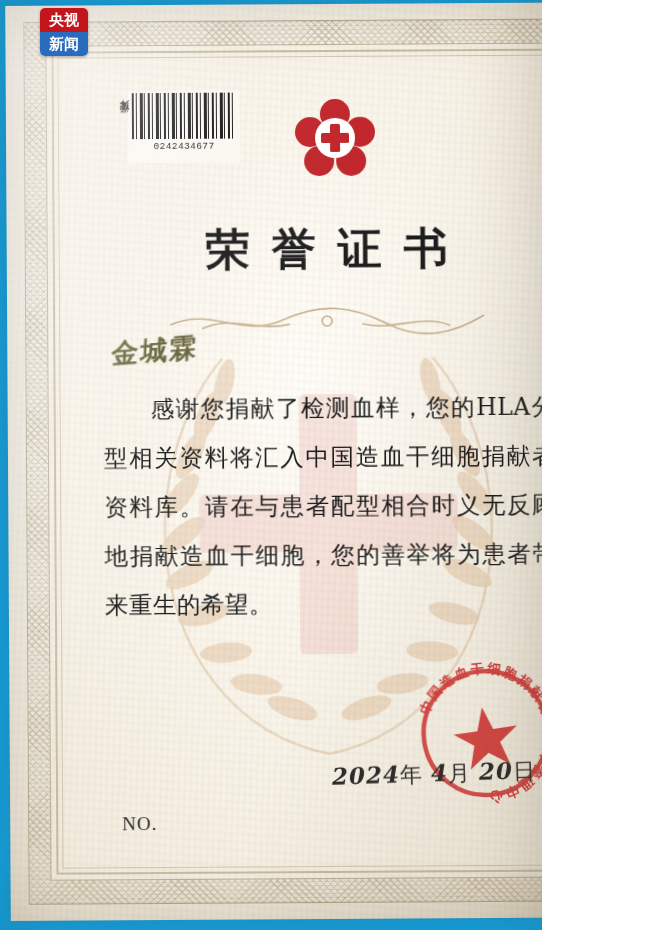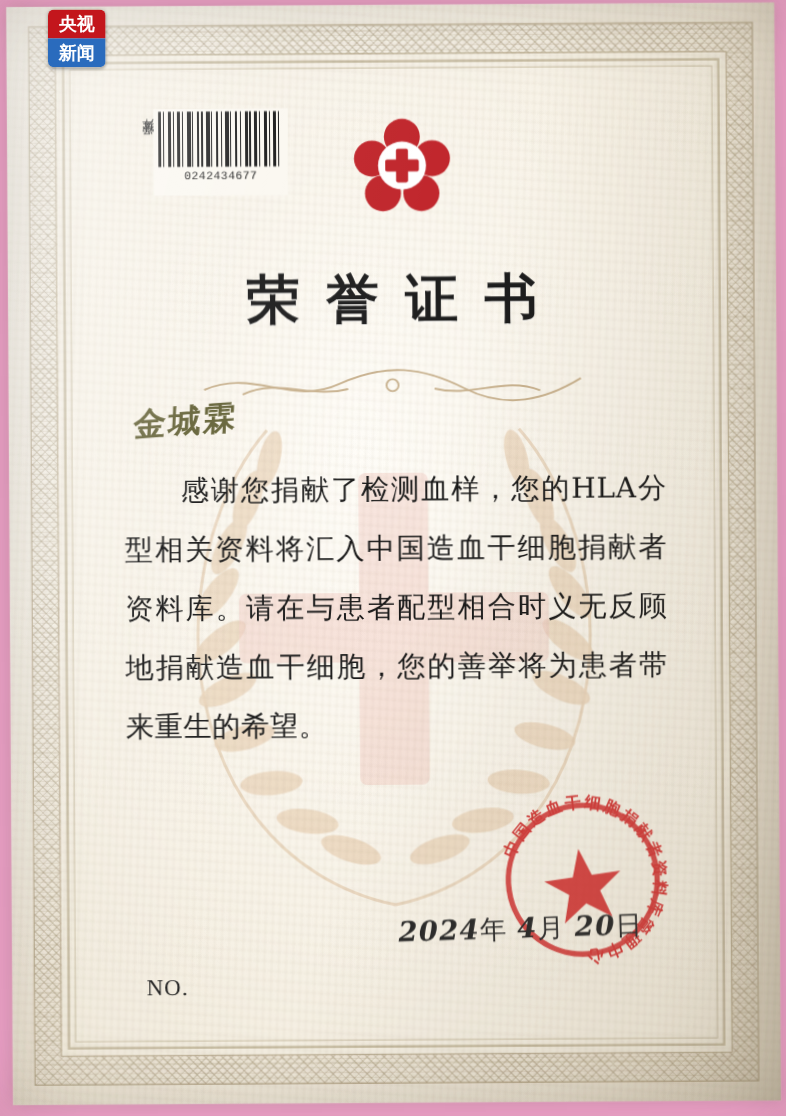--- a/index.html
+++ b/index.html
@@ -10,23 +10,23 @@
   body {
     width: 655px;
     height: 930px;
     overflow: hidden;
     font-family: "Liberation Serif", serif;
   }
 
   
   #photo {
     position: relative;
-    width: 655px;
+    width: 542px;
     height: 930px;
-    background: #f9a8d4;
+    background: #0ea5e9;
     overflow: hidden;
   }
 
   
   #certificate {
     position: absolute;
     left: 8px;
     top: 4px;
     width: 640px;
     height: 915px;

